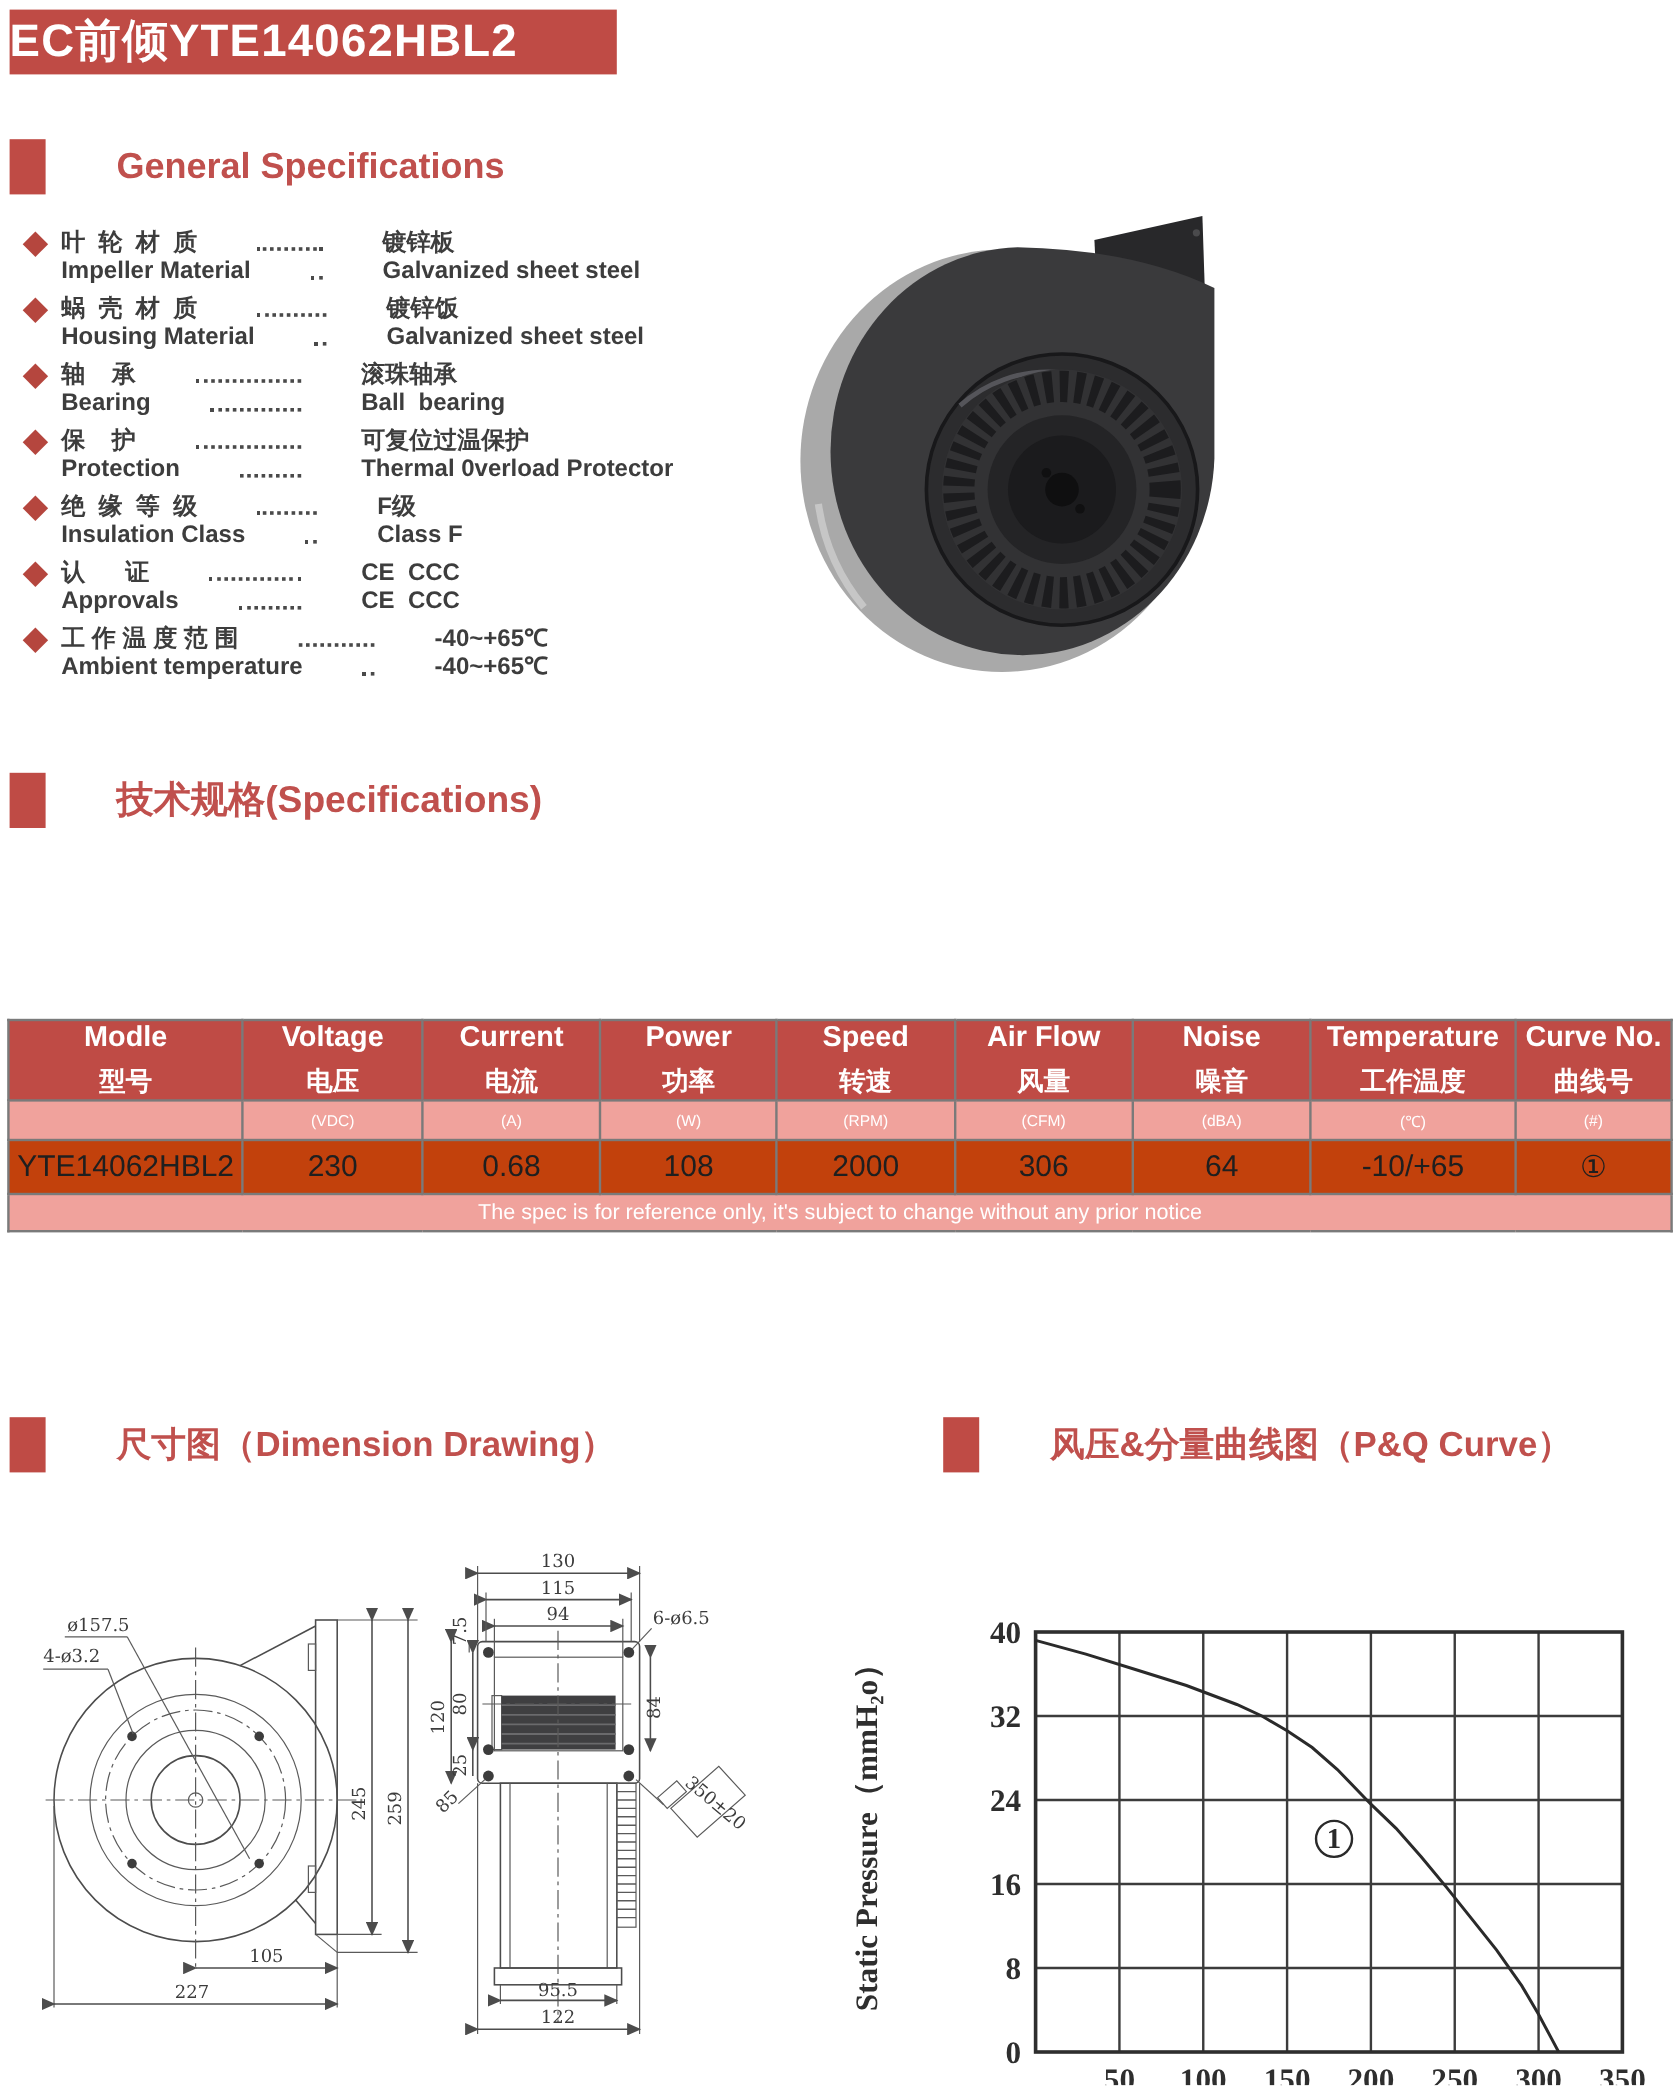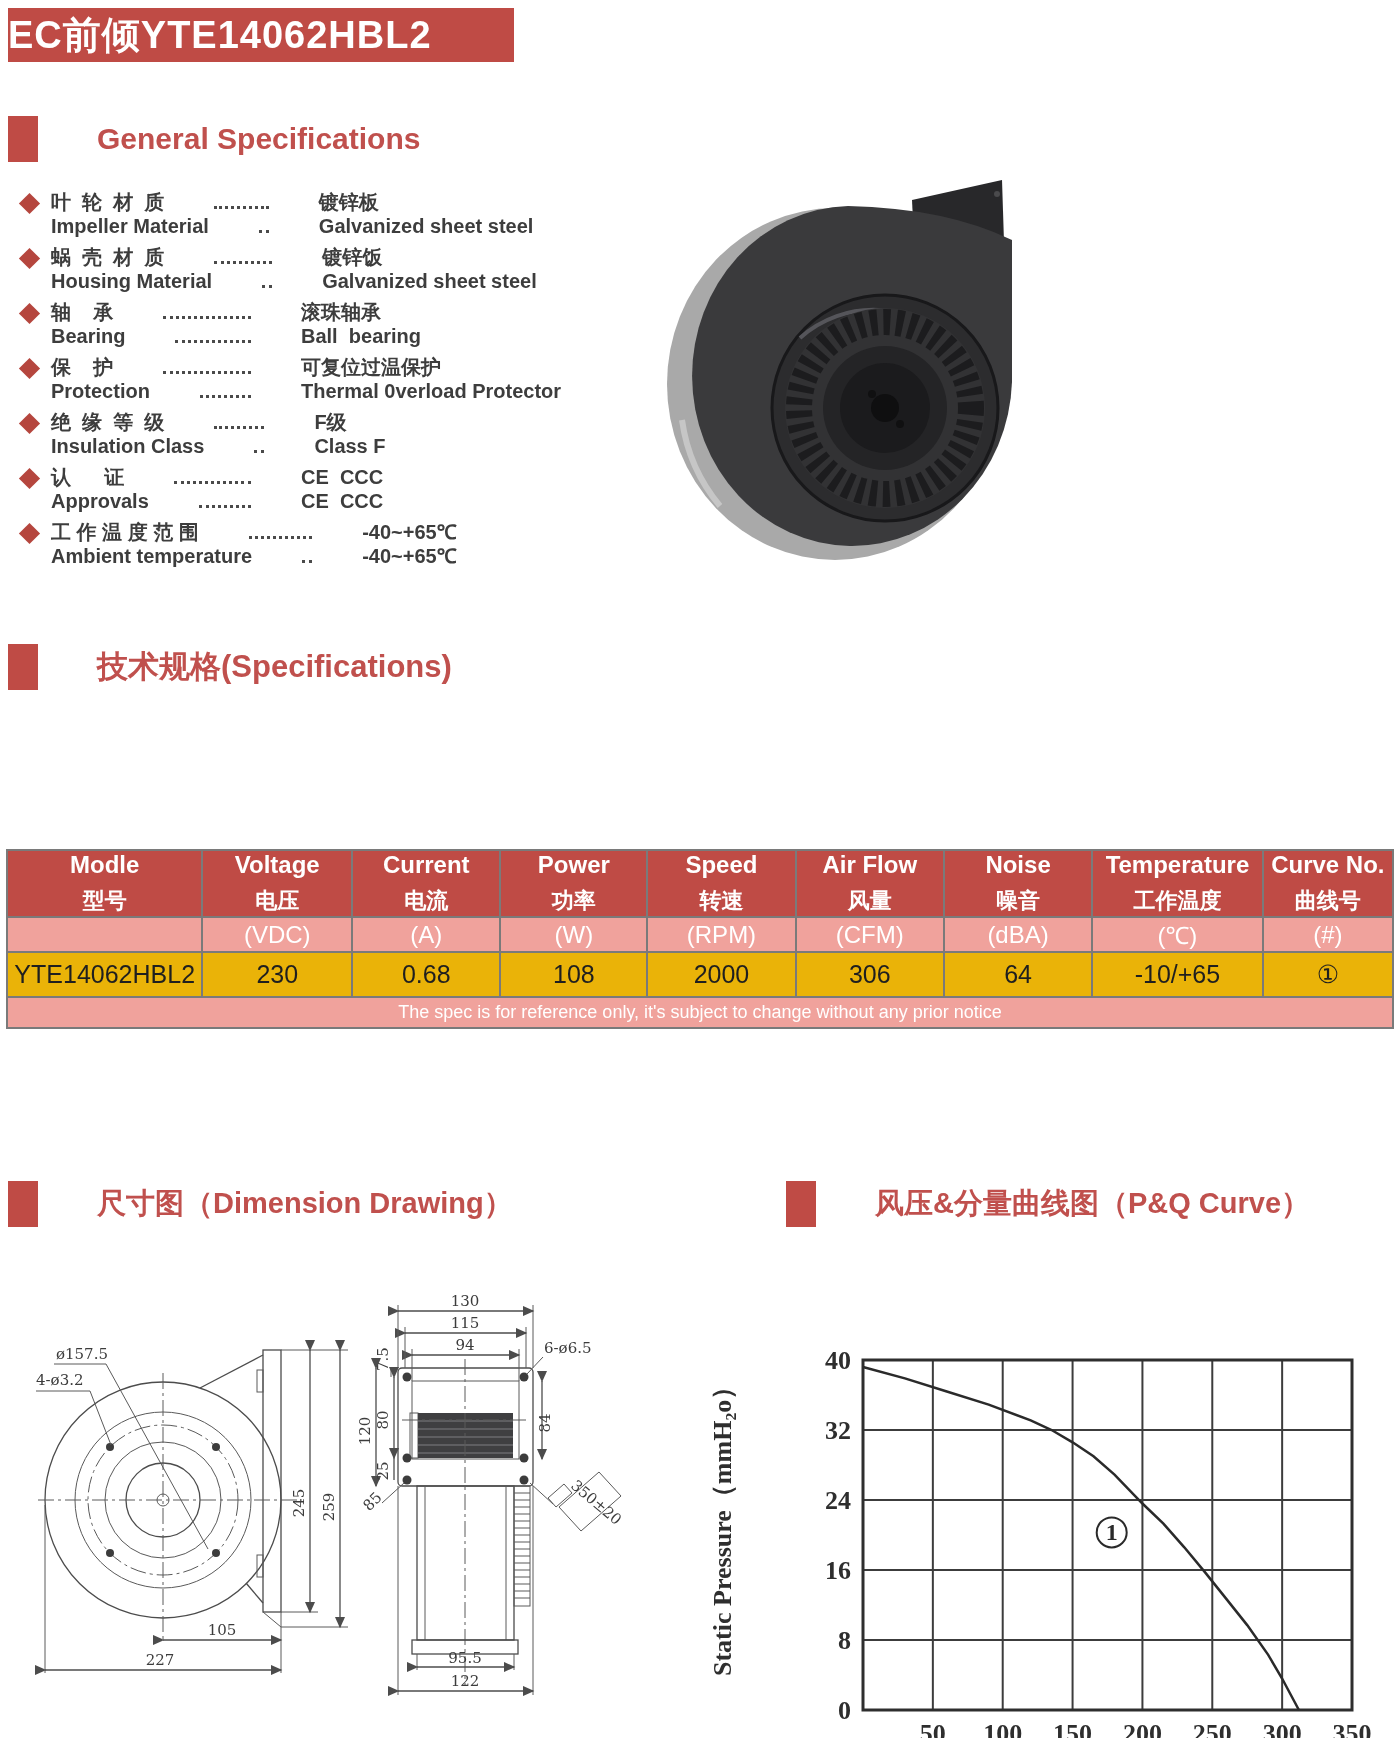--- a/index.html
+++ b/index.html
@@ -26,22 +26,22 @@
   .spec-line{display:flex;align-items:flex-end;line-height:24px;font-weight:bold;font-size:20px;color:#3d3d3d;gap:44px;}
   .spec-line .lbl{white-space:pre;flex:0 0 auto;}
   .spec-line .leader{flex:1 1 auto;border-bottom:3px dotted #4a4a4a;margin:0 6px 5px 6px;min-width:10px;}
   .spec-line .val{flex:0 0 auto;width:300px;white-space:pre;}
   
   .spec-table{position:absolute;left:6px;top:849px;width:1388px;border-collapse:collapse;table-layout:fixed;}
   .spec-table td,.spec-table th{border:2px solid #7a7a7a;text-align:center;vertical-align:middle;padding:0;}
   .spec-table .hdr{background:#bf4b45;color:#fff;height:58px;}
   .spec-table .hdr .en{font-size:24px;font-weight:bold;margin-bottom:7px;}
   .spec-table .hdr .zh{font-size:22px;font-weight:bold;}
-  .spec-table .units td{background:#f0a29c;color:#fff;font-size:24px;height:31px;}
-  .spec-table .vals td{background:#eab308;color:#1f1f1f;font-size:25px;height:43px;}
+  .spec-table .units td{background:#f0a29c;color:#fff;font-size:13px;height:31px;}
+  .spec-table .vals td{background:#c2410c;color:#1f1f1f;font-size:25px;height:43px;}
   .spec-table .note td{background:#f0a29c;color:#fff;font-size:18px;height:29px;}
   
   .fan-img{position:absolute;left:660px;top:172px;width:390px;height:395px;}
   .dims{position:absolute;left:10px;top:1255px;width:660px;height:480px;}
   .pq{position:absolute;left:695px;top:1268px;width:705px;height:470px;}
   .tick{font-family:"Liberation Serif",serif;font-size:26px;font-weight:bold;fill:#2e2e2e;}
   .axis-title{font-family:"Liberation Serif",serif;font-size:26px;font-weight:bold;fill:#2e2e2e;}
   .curvelbl{font-family:"Liberation Serif",serif;font-size:24px;font-weight:bold;fill:#2a2a2a;}
   .dimtxt{font-family:"DejaVu Serif","Liberation Serif",serif;font-size:15px;fill:#3c3c3c;}
   .dline{stroke:#4c4c4c;stroke-width:1.3;fill:none;}

